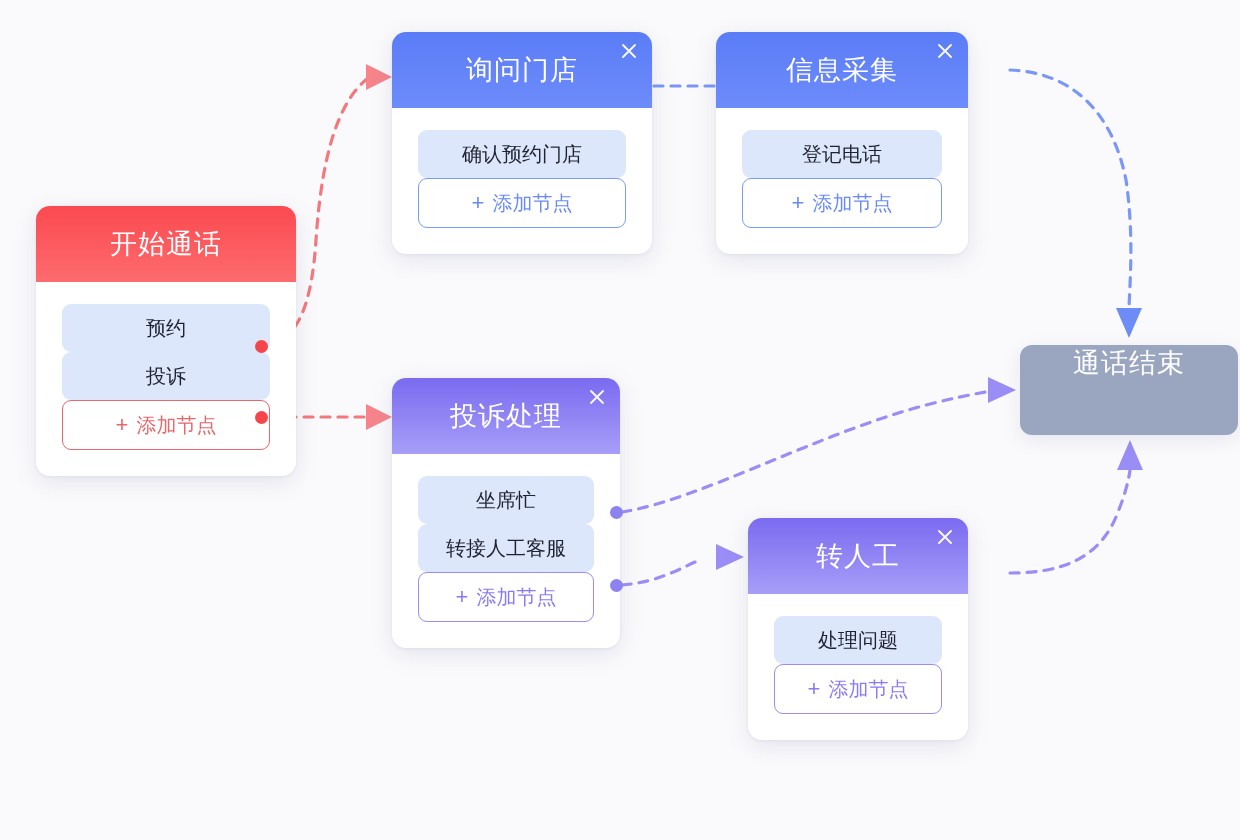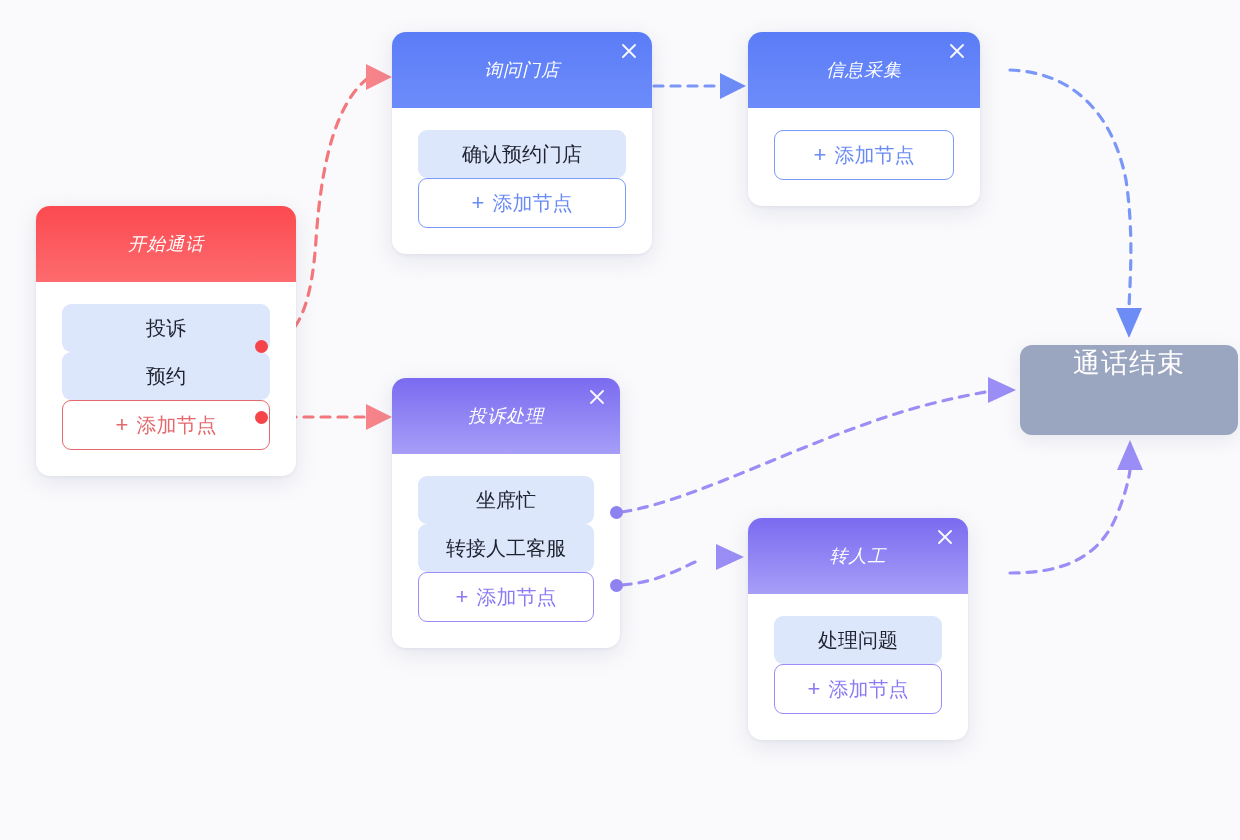--- a/index.html
+++ b/index.html
@@ -41,23 +41,22 @@
     overflow: visible;
   }
   .node-header {
     position: relative;
     height: 76px;
     border-radius: 14px 14px 0 0;
     display: flex;
     align-items: center;
     justify-content: center;
     color: #ffffff;
-    font-size: 18px;
+    font-size: 27px;
     letter-spacing: 1px;
-    font-style: italic;
   }
   .node-body {
     padding: 22px 26px 26px 26px;
     display: flex;
     flex-direction: column;
     align-items: stretch;
   }
   .chip {
     background: #dde7fb;
     border-radius: 9px;
@@ -102,21 +101,21 @@
     background: linear-gradient(180deg, #fb4a50 0%, #fd6b6e 100%);
   }
   #node-start .add-btn { border-color: #e4686c; color: #e4686c; }
 
   
   .node-blue .node-header {
     background: linear-gradient(180deg, #5a7cf6 0%, #6d8cfb 100%);
   }
   .node-blue .add-btn { border-color: #7b9bf8; color: #6a8bf5; }
   #node-store { left: 392px; top: 32px; width: 260px; }
-  #node-collect { left: 748px; top: 32px; width: 232px; }
+  #node-collect { left: 716px; top: 32px; width: 252px; }
 
   
   .node-purple .node-header {
     background: linear-gradient(180deg, #7a6bf0 0%, #a79ef8 100%);
   }
   .node-purple .add-btn { border-color: #9a8df5; color: #8a7bf2; }
   #node-complaint { left: 392px; top: 378px; width: 228px; }
   #node-agent { left: 748px; top: 518px; width: 220px; }
 
   
@@ -190,24 +189,24 @@
       <polygon points="1117,470 1143,470 1130,440" fill="#9a8df5"></polygon>
     </g>
   </svg>
 
   <div class="node" id="node-start">
     <div class="node-header">
       <span>开始通话</span>
     </div>
     <div class="node-body">
       <div class="chip">
+        <span>预约</span>
+      </div>
+      <div class="chip">
         <span>投诉</span>
-      </div>
-      <div class="chip">
-        <span>预约</span>
       </div>
       <div class="add-btn">
         <span class="plus">+</span>
         <span>添加节点</span>
       </div>
     </div>
   </div>
   <div class="dot dot-red" style="left:255px; top:340px;"></div>
   <div class="dot dot-red" style="left:255px; top:411px;"></div>
 
@@ -234,20 +233,23 @@
   <div class="node node-blue" id="node-collect">
     <div class="node-header">
       <span>信息采集</span>
       <span class="close-x">
         <svg width="22" height="22" viewBox="0 0 22 22">
           <path d="M5 5 L17 17 M17 5 L5 17" stroke="#ffffff" stroke-width="1.9" stroke-linecap="round"></path>
         </svg>
       </span>
     </div>
     <div class="node-body">
+      <div class="chip">
+        <span>登记电话</span>
+      </div>
       <div class="add-btn">
         <span class="plus">+</span>
         <span>添加节点</span>
       </div>
     </div>
   </div>
 
   <div class="node node-purple" id="node-complaint">
     <div class="node-header">
       <span>投诉处理</span>

